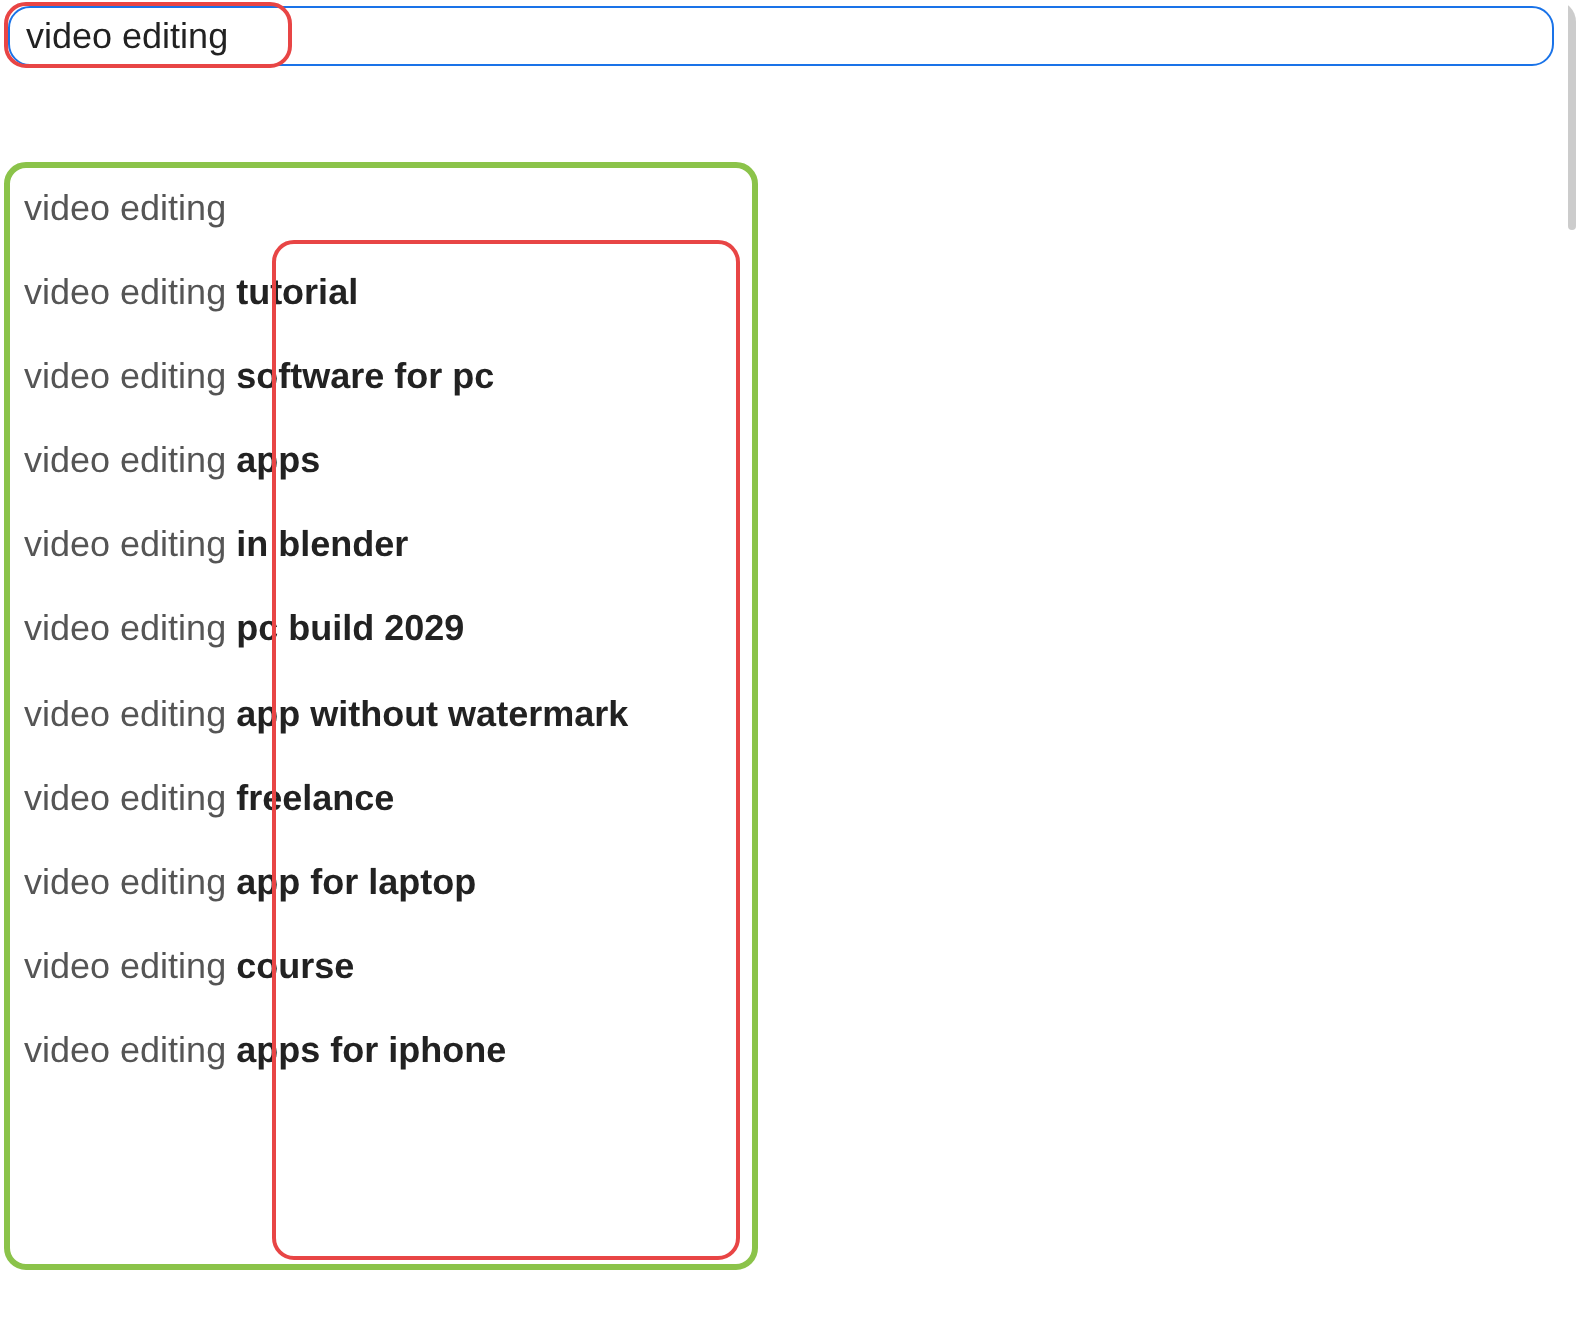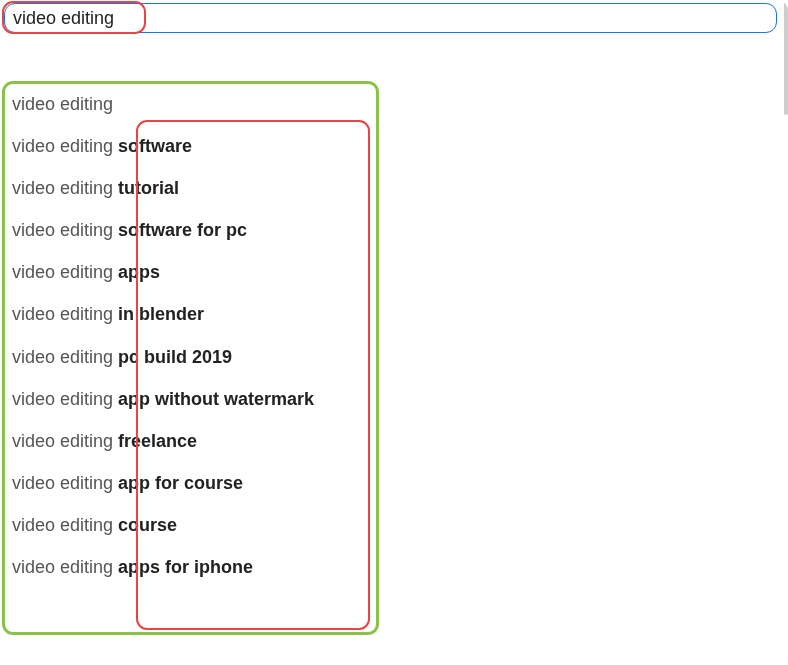--- a/index.html
+++ b/index.html
@@ -101,45 +101,42 @@
 
 <input type="text" class="search-box" value="video editing" style="">
 
 <div class="highlight-search"></div>
 
 <div class="suggestions-container">
   <div class="suggestion-item">
     <span class="prefix">video editing</span><span class="completion"></span>
   </div>
   <div class="suggestion-item">
-    <span class="prefix">video editing </span><span class="completion">software</span>
-  </div>
-  <div class="suggestion-item">
     <span class="prefix">video editing </span><span class="completion">tutorial</span>
   </div>
   <div class="suggestion-item">
     <span class="prefix">video editing </span><span class="completion">software for pc</span>
   </div>
   <div class="suggestion-item">
     <span class="prefix">video editing </span><span class="completion">apps</span>
   </div>
   <div class="suggestion-item">
     <span class="prefix">video editing </span><span class="completion">in blender</span>
   </div>
   <div class="suggestion-item">
-    <span class="prefix">video editing </span><span class="completion">pc build 2019</span>
+    <span class="prefix">video editing </span><span class="completion">pc build 2029</span>
   </div>
   <div class="suggestion-item">
     <span class="prefix">video editing </span><span class="completion">app without watermark</span>
   </div>
   <div class="suggestion-item">
     <span class="prefix">video editing </span><span class="completion">freelance</span>
   </div>
   <div class="suggestion-item">
-    <span class="prefix">video editing </span><span class="completion">app for course</span>
+    <span class="prefix">video editing </span><span class="completion">app for laptop</span>
   </div>
   <div class="suggestion-item">
     <span class="prefix">video editing </span><span class="completion">course</span>
   </div>
   <div class="suggestion-item">
     <span class="prefix">video editing </span><span class="completion">apps for iphone</span>
   </div>
 </div>
 
 <div class="highlight-completions"></div>

